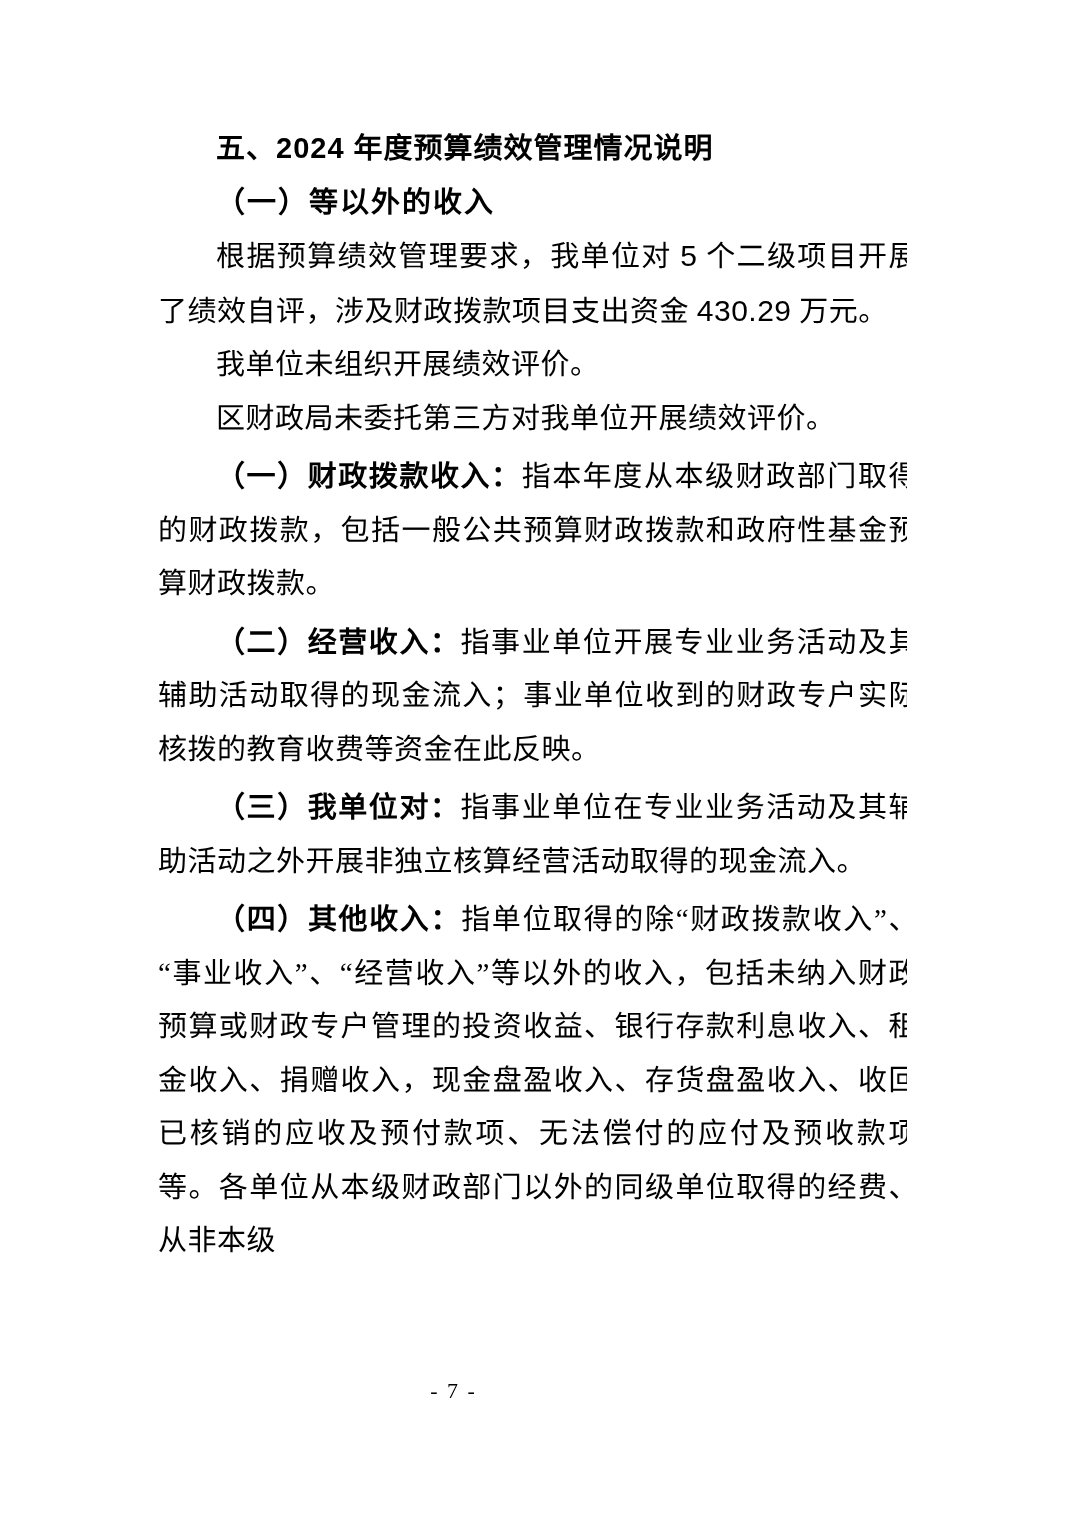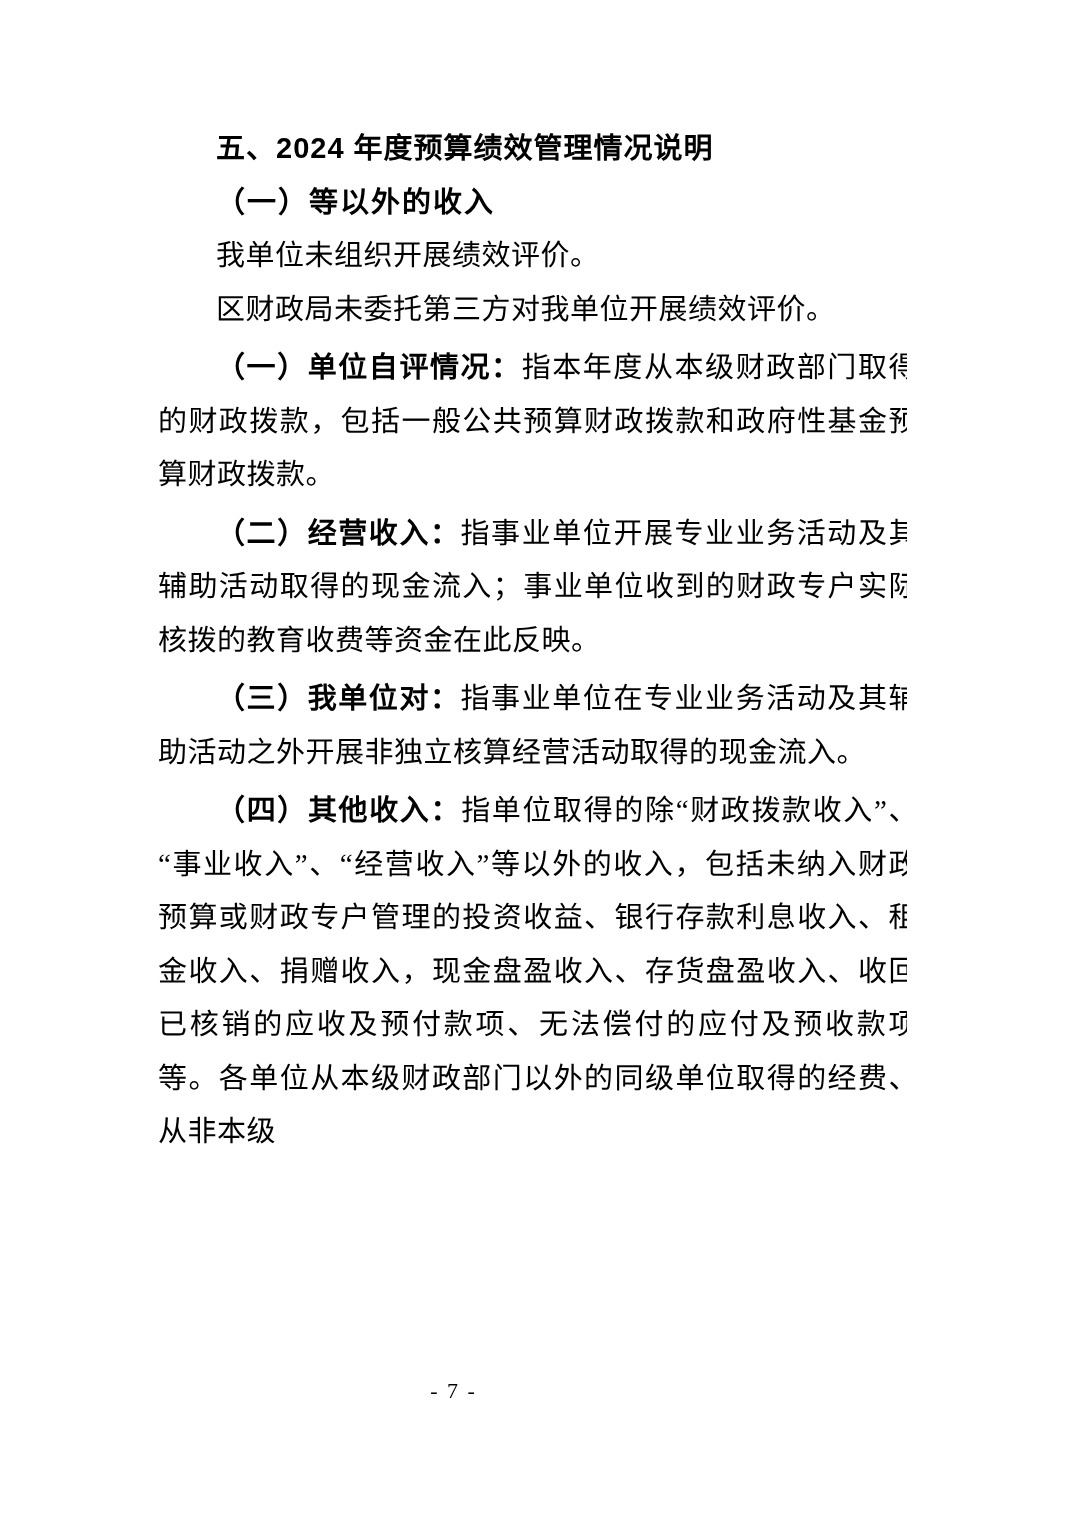--- a/index.html
+++ b/index.html
@@ -57,29 +57,30 @@
 </head>
 <body>
 
 <div class="page">
   <div class="content">
 
     <h1 class="doc-h1">五、2024 年度预算绩效管理情况说明</h1>
 
     <h2 class="doc-h2">（一）等以外的收入</h2>
 
+    <p class="body-para"><span>根据预算绩效管理要求，我单位对 </span><span class="num">5</span><span> 个二级项目开展了绩效自评，涉及财政拨款项目支出资金 </span><span class="num">430.29</span><span> 万元。</span></p>
 
 
     <p class="body-para">我单位未组织开展绩效评价。</p>
 
 
     <p class="body-para">区财政局未委托第三方对我单位开展绩效评价。</p>
 
 
-    <p class="body-para term"><span class="lead">（一）单位自评情况：</span><span>指本年度从本级财政部门取得的财政拨款，包括一般公共预算财政拨款和政府性基金预算财政拨款。</span></p>
+    <p class="body-para term"><span class="lead">（一）财政拨款收入：</span><span>指本年度从本级财政部门取得的财政拨款，包括一般公共预算财政拨款和政府性基金预算财政拨款。</span></p>
 
     <p class="body-para term"><span class="lead">（二）经营收入：</span><span>指事业单位开展专业业务活动及其辅助活动取得的现金流入；事业单位收到的财政专户实际核拨的教育收费等资金在此反映。</span></p>
 
     <p class="body-para term"><span class="lead">（三）我单位对：</span><span>指事业单位在专业业务活动及其辅助活动之外开展非独立核算经营活动取得的现金流入。</span></p>
 
     <p class="body-para term"><span class="lead">（四）其他收入：</span><span>指单位取得的除“财政拨款收入”、“事业收入”、“经营收入”等以外的收入，包括未纳入财政预算或财政专户管理的投资收益、银行存款利息收入、租金收入、捐赠收入，现金盘盈收入、存货盘盈收入、收回已核销的应收及预付款项、无法偿付的应付及预收款项等。各单位从本级财政部门以外的同级单位取得的经费、从非本级</span></p>
 
   </div>
 
   <div class="footer">- 7 -</div>

